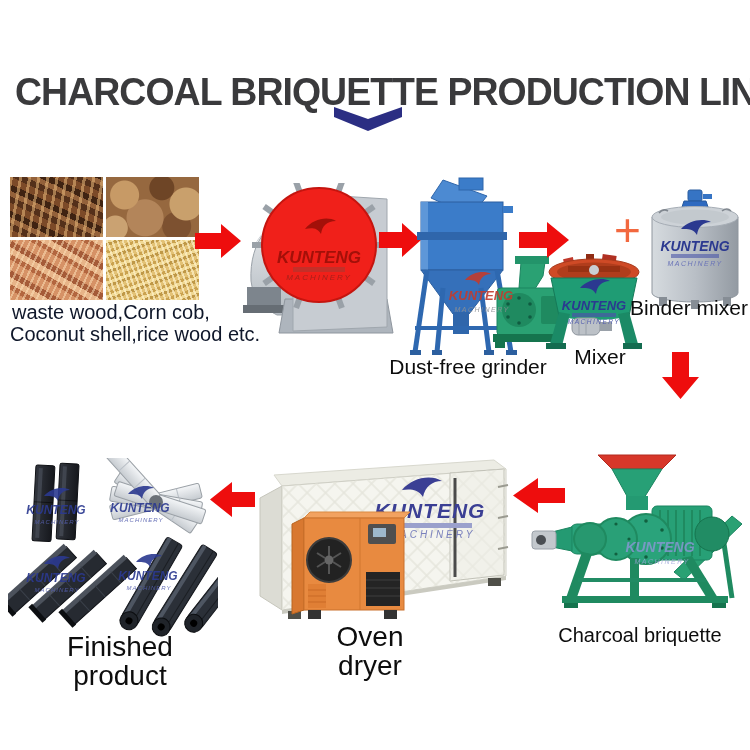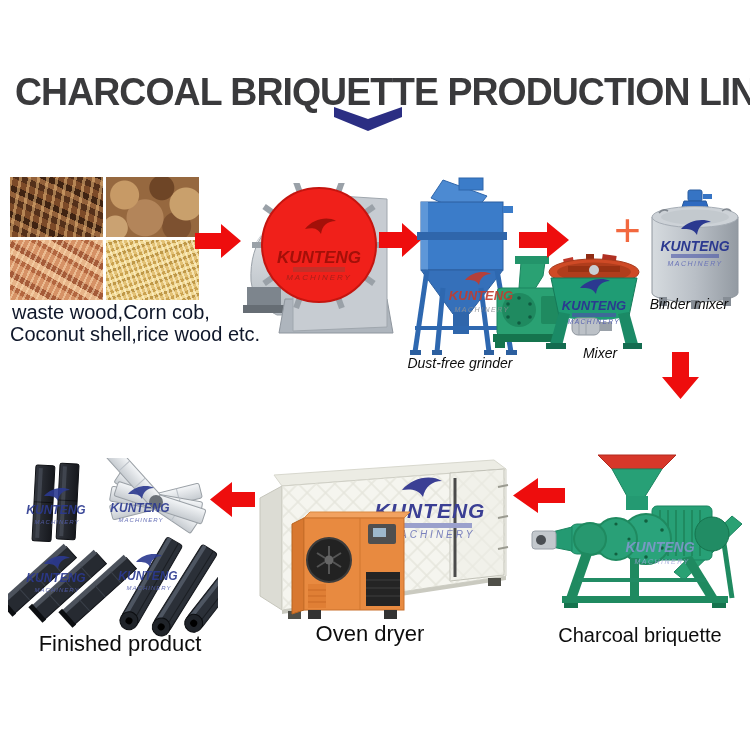--- a/index.html
+++ b/index.html
@@ -2,23 +2,23 @@
 <html><head>
 <meta charset="utf-8">
 <style>
   html,body{margin:0;padding:0;background:#fff;}
   .stage{position:relative;width:750px;height:750px;background:#ffffff;overflow:hidden;
          font-family:"Liberation Sans",sans-serif;}
   .abs{position:absolute;}
   .title{left:0;top:70px;width:750px;text-align:center;font-size:39px;font-weight:bold;
          color:#3a3a3c;letter-spacing:-1px;transform:scaleX(.96);white-space:nowrap;}
   .label{position:absolute;color:#0d0d0d;text-align:center;line-height:1.02;}
-  .lab21{font-size:14px;font-style:italic;}
+  .lab21{font-size:21px;}
   .lab20{font-size:20px;}
-  .lab22{font-size:22px;}
+  .lab22{font-size:28px;}
   .cap{position:absolute;color:#0f172a;font-size:20px;white-space:nowrap;text-align:left;}
   .plus{position:absolute;left:614px;top:203px;font-size:46px;font-weight:400;color:#f2683f;}
   .grid{position:absolute;left:10px;top:177px;width:189px;height:123px;display:grid;
         grid-template-columns:1fr 1fr;grid-template-rows:1fr 1fr;gap:3px;}
   .tile{width:100%;height:100%;}
   .t-wood{background-color:#6b3a22;background-image:
      repeating-linear-gradient(100deg, rgba(232,184,122,.55) 0 3px, rgba(0,0,0,0) 3px 9px),
      repeating-linear-gradient(25deg, #7c4a28 0 7px, #54301a 7px 13px, #93613a 13px 18px, #3f2312 18px 24px);}
   .t-coco{background-color:#96683f;background-image:
      radial-gradient(circle at 20% 30%, #c79a66 0 14px, rgba(0,0,0,0) 15px),
@@ -458,19 +458,19 @@
       <text x="48" y="124" font-size="12" font-weight="bold" font-style="italic" text-anchor="middle" fill="#2b3990">KUNTENG</text>
       <text x="49" y="134" font-size="6" letter-spacing="1" font-style="italic" text-anchor="middle" fill="#545fae">MACHINERY</text>
     </g>
     <g opacity="0.9">
       <path d="M128,104 C135,96 147,94 154,98 C147,98 143,102 142,109 C139,103 133,104 128,104 Z" fill="#2b3990"></path>
       <text x="140" y="122" font-size="12" font-weight="bold" font-style="italic" text-anchor="middle" fill="#2b3990">KUNTENG</text>
       <text x="141" y="132" font-size="6" letter-spacing="1" font-style="italic" text-anchor="middle" fill="#545fae">MACHINERY</text>
     </g>
   </svg>
 
-  <div class="label lab21" style="left:376px;top:356px;width:168px">Dust-free grinder</div>
+  <div class="label lab21" style="left:384px;top:356px;width:168px">Dust-free grinder</div>
   <div class="label lab21" style="left:558px;top:346px;width:84px">Mixer</div>
   <div class="label lab21" style="left:628px;top:297px;width:122px">Binder mixer</div>
   <div class="label lab20" style="left:546px;top:625px;width:188px">Charcoal briquette</div>
   <div class="label lab22" style="left:302px;top:623px;width:136px">Oven dryer</div>
   <div class="label lab22" style="left:26px;top:633px;width:188px">Finished product</div>
 </div>
 
 </body></html>

